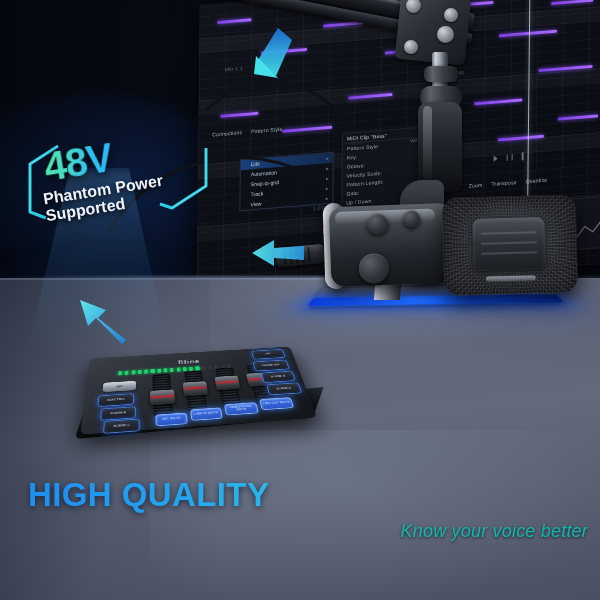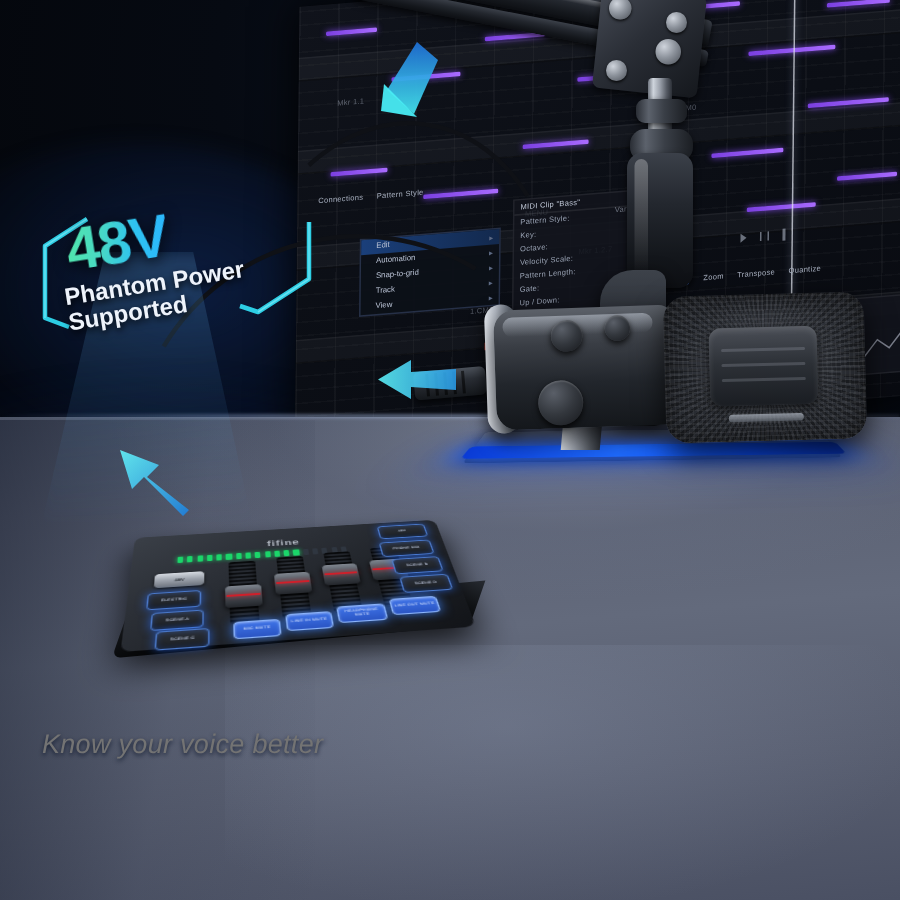--- a/index.html
+++ b/index.html
@@ -194,22 +194,22 @@
     text-shadow:0 2px 5px rgba(0,0,0,.9);}
   .brk{position:absolute;}
   .brk svg{display:block;}
 
   
   .headline{position:absolute;left:28px;top:478px;width:560px;}
   .h-line{font-size:33px;font-weight:800;letter-spacing:.4px;line-height:1.06;
     background:linear-gradient(90deg,#1e8df0 0%,#24a6ee 28%,#2fc9e2 58%,#59e8c2 82%,#7df0bc 100%);
     -webkit-background-clip:text;background-clip:text;color:transparent;
     filter:drop-shadow(0 2px 3px rgba(10,20,45,.75));}
-  .h-sub{margin-top:8px;font-size:18px;font-style:italic;color:#737373;font-weight:500;
-    letter-spacing:.2px;text-shadow:0 1px 3px rgba(8,16,36,.8);}
+  .h-sub{margin-top:8px;font-size:18px;font-style:italic;color:#14b8a6;font-weight:500;
+    letter-spacing:.2px;text-shadow:0 1px 3px rgba(8,16,36,.8);text-align:right;}
 </style>
 </head>
 <body>
 
 <div id="stage">
 
   <div class="bg-dark"></div>
   <div class="bg-topcurve"></div>
   <div class="bg-blueglow"></div>
 
@@ -495,16 +495,17 @@
     <div class="badge-txt" style="left:26px;top:4px">
       <div class="v48">48V</div>
     </div>
     <div class="badge-txt" style="left:26px;top:44px">
       <div class="pp1">Phantom Power</div>
       <div class="pp2">Supported</div>
     </div>
   </div>
 
   <div class="headline">
+    <div class="h-line">HIGH QUALITY</div>
     <div class="h-sub">Know your voice better</div>
   </div>
 
 </div>
 
 </body></html>

